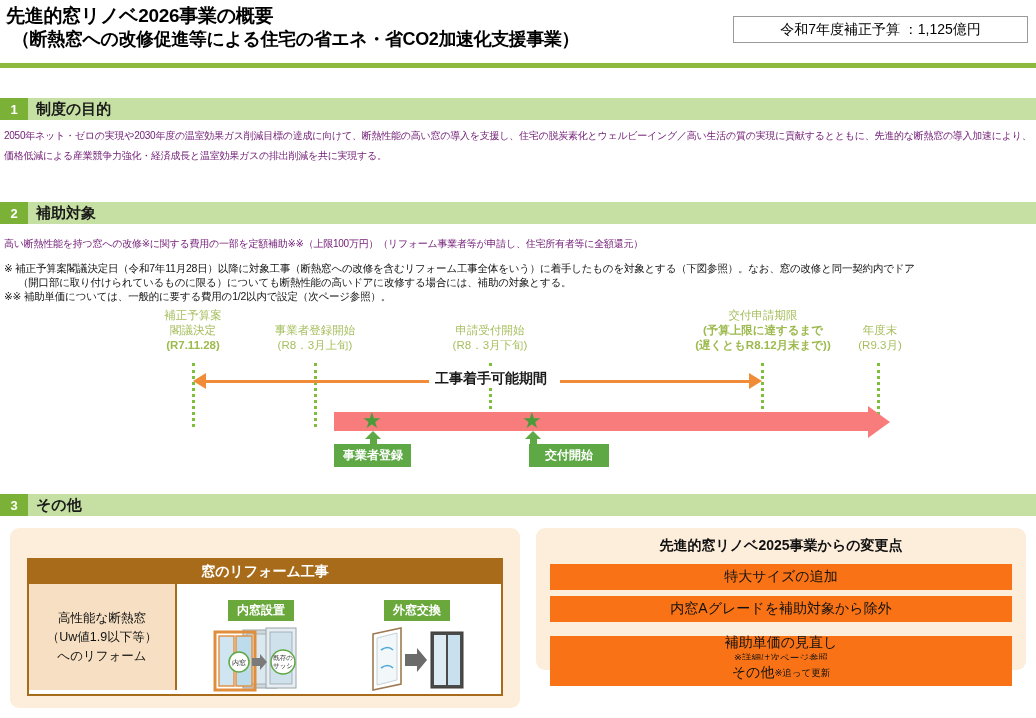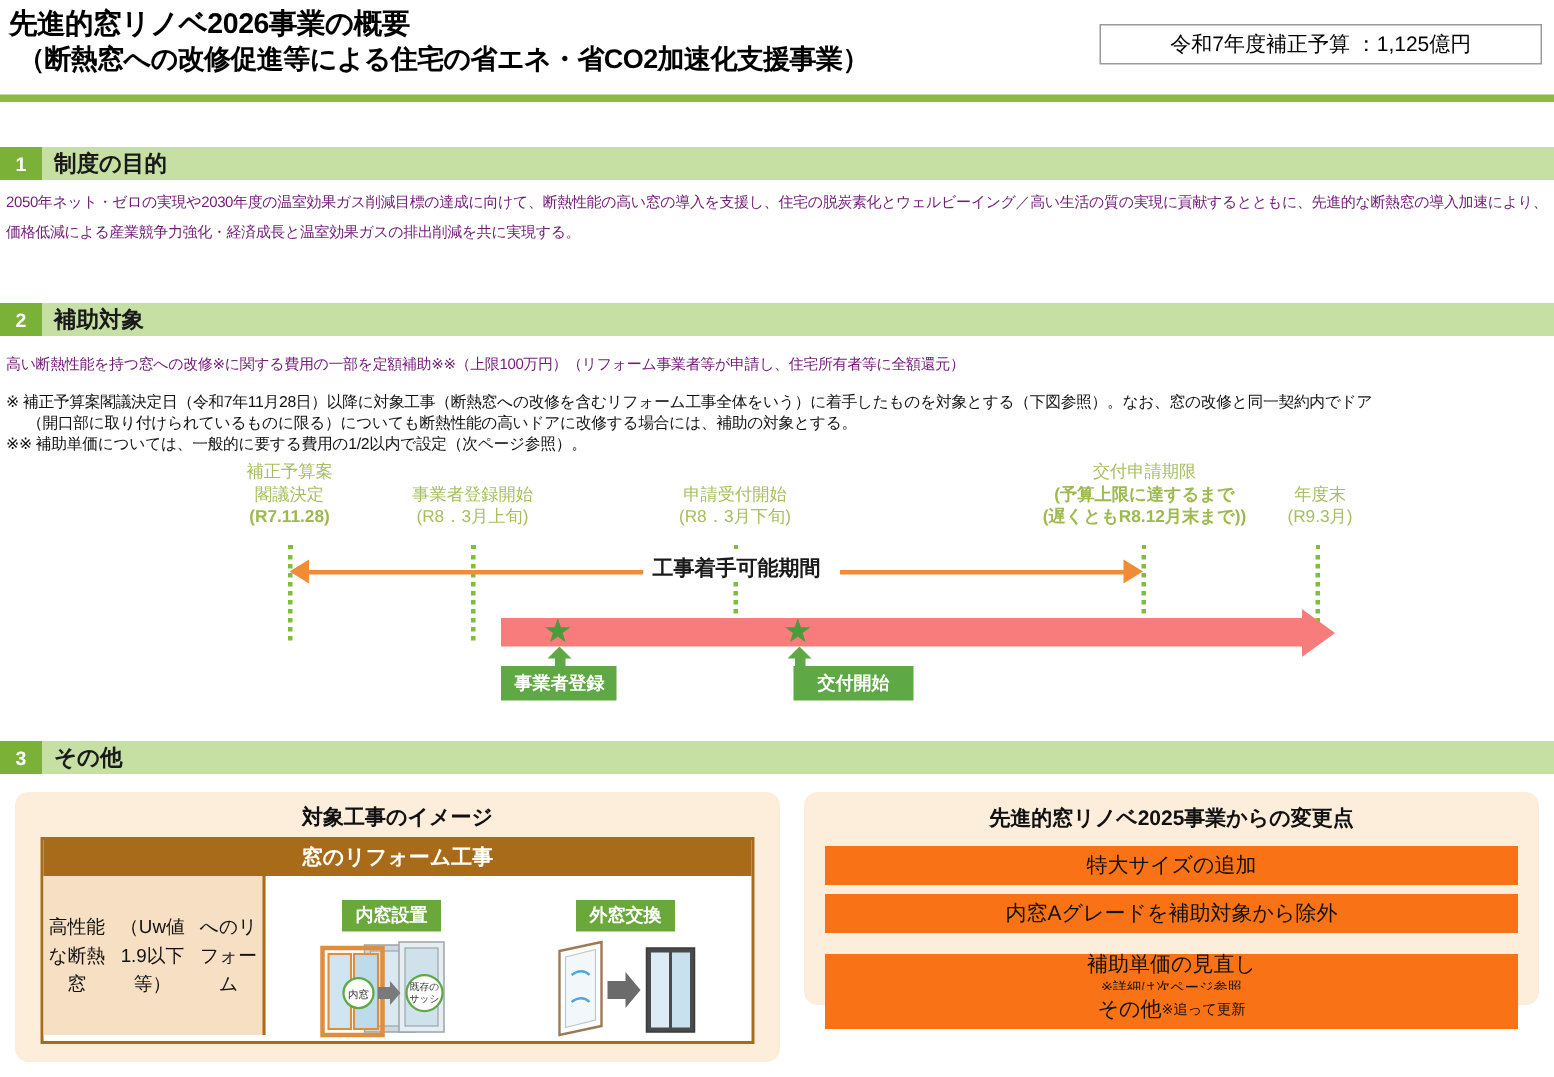--- a/index.html
+++ b/index.html
@@ -129,21 +129,21 @@
     position:absolute; border:2px solid #A86B1A; background:#fff;
   }
   .tbl-head {
     height:24px; background:#A86B1A; color:#fff;
     font-size:14px; font-weight:bold;
     display:flex; align-items:center; justify-content:center;
   }
   .tbl-body { display:flex; height:106px; }
   .tbl-left {
     width:148px; background:#F6DFC2; border-right:2px solid #A86B1A;
-    display:flex; flex-direction:row; align-items:center; justify-content:center;
+    display:flex; flex-direction:column; align-items:center; justify-content:center;
     font-size:12.5px; line-height:19px; color:#111; text-align:center;
   }
   .tbl-right { flex:1; display:flex; justify-content:space-around; padding:16px 6px 0; }
   .kind { width:100px; display:flex; flex-direction:column; align-items:center; }
   .kind-label {
     background:#6BA83C; color:#fff; font-size:12px; font-weight:bold;
     padding:2px 9px; white-space:nowrap; margin-bottom:3px;
   }
   .kind-art { width:100px; height:72px; position:relative; }
 
@@ -233,21 +233,20 @@
   <div class="badge-stem" style="left:529.5px; top:138px; height:8px;"></div>
   <div class="badge" style="left:489px; top:144px; width:80px;margin-left:40px;">交付開始</div>
 </div>
 
 <div class="sec-bar" style="top:494px;">
   <div class="sec-num">3</div>
   <div class="sec-title">その他</div>
 </div>
 
 <div class="panel" style="left:10px; top:528px; width:510px; height:180px;">
-  <div class="panel-title" style="top:8px;">対象工事のイメージ</div>
 
   <div class="tbl-outer" style="left:17px; top:30px; width:476px; height:138px;">
     <div class="tbl-head">窓のリフォーム工事</div>
     <div class="tbl-body">
       <div class="tbl-left">
         <div>高性能な断熱窓</div>
         <div>（Uw値1.9以下等）</div>
         <div>へのリフォーム</div>
       </div>
       <div class="tbl-right">

